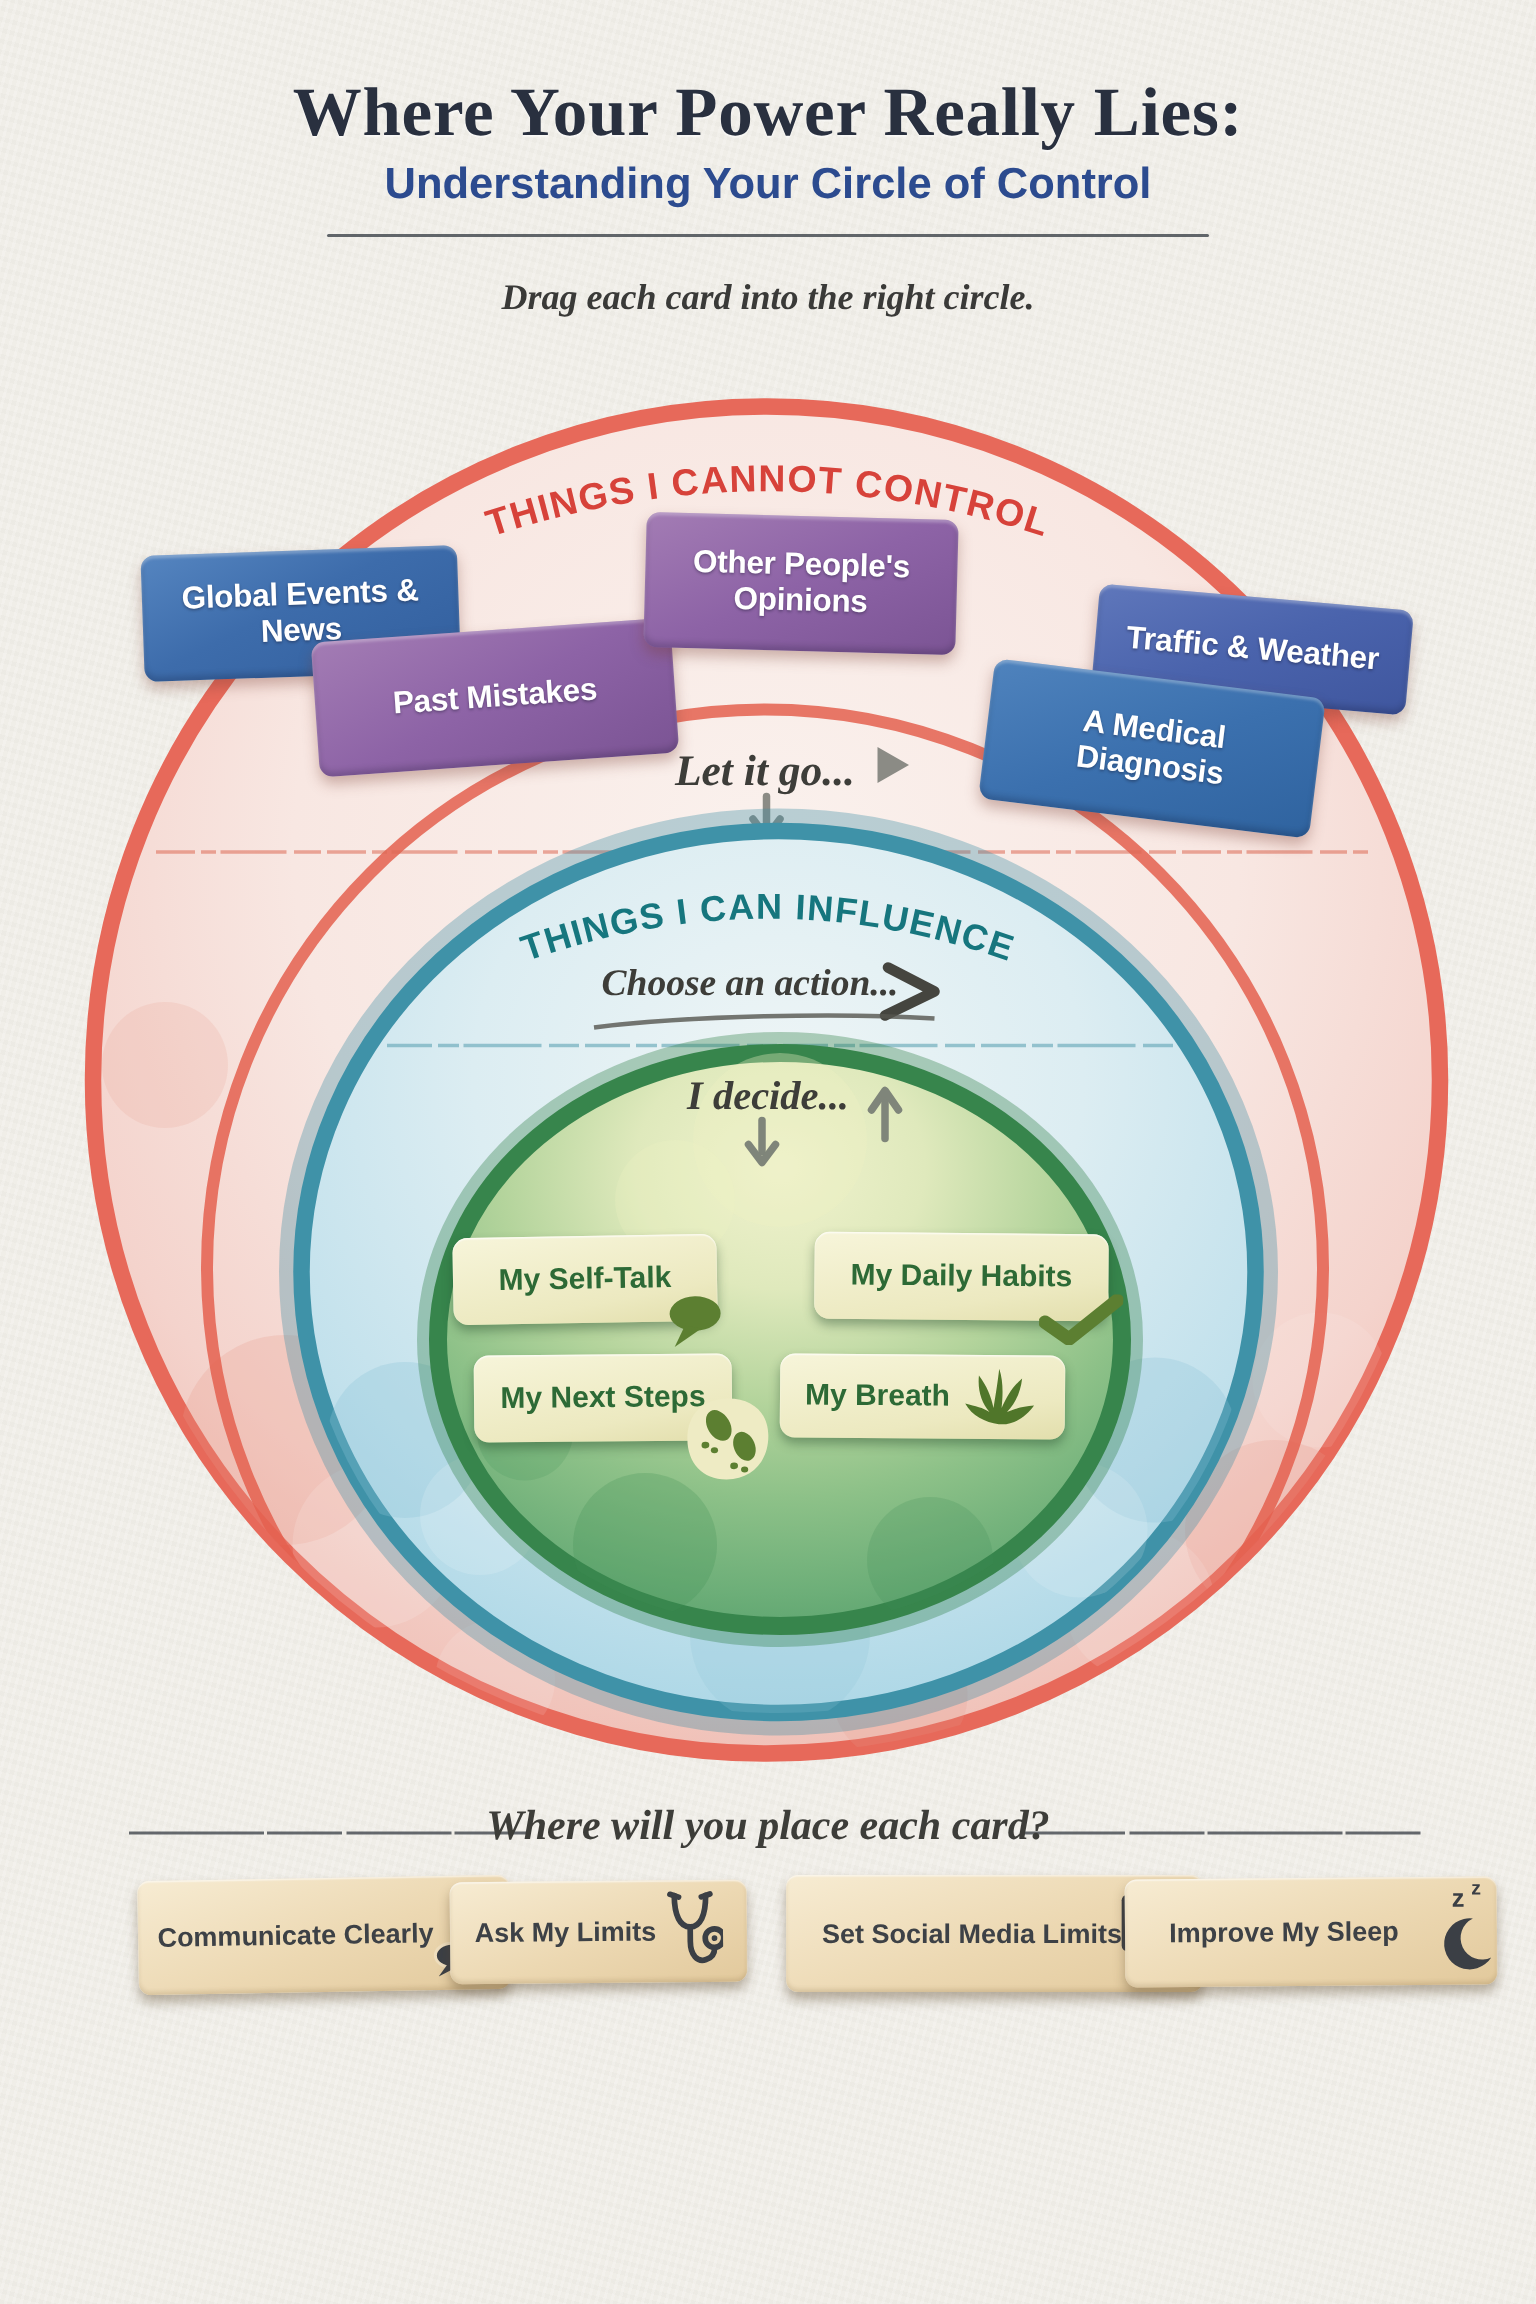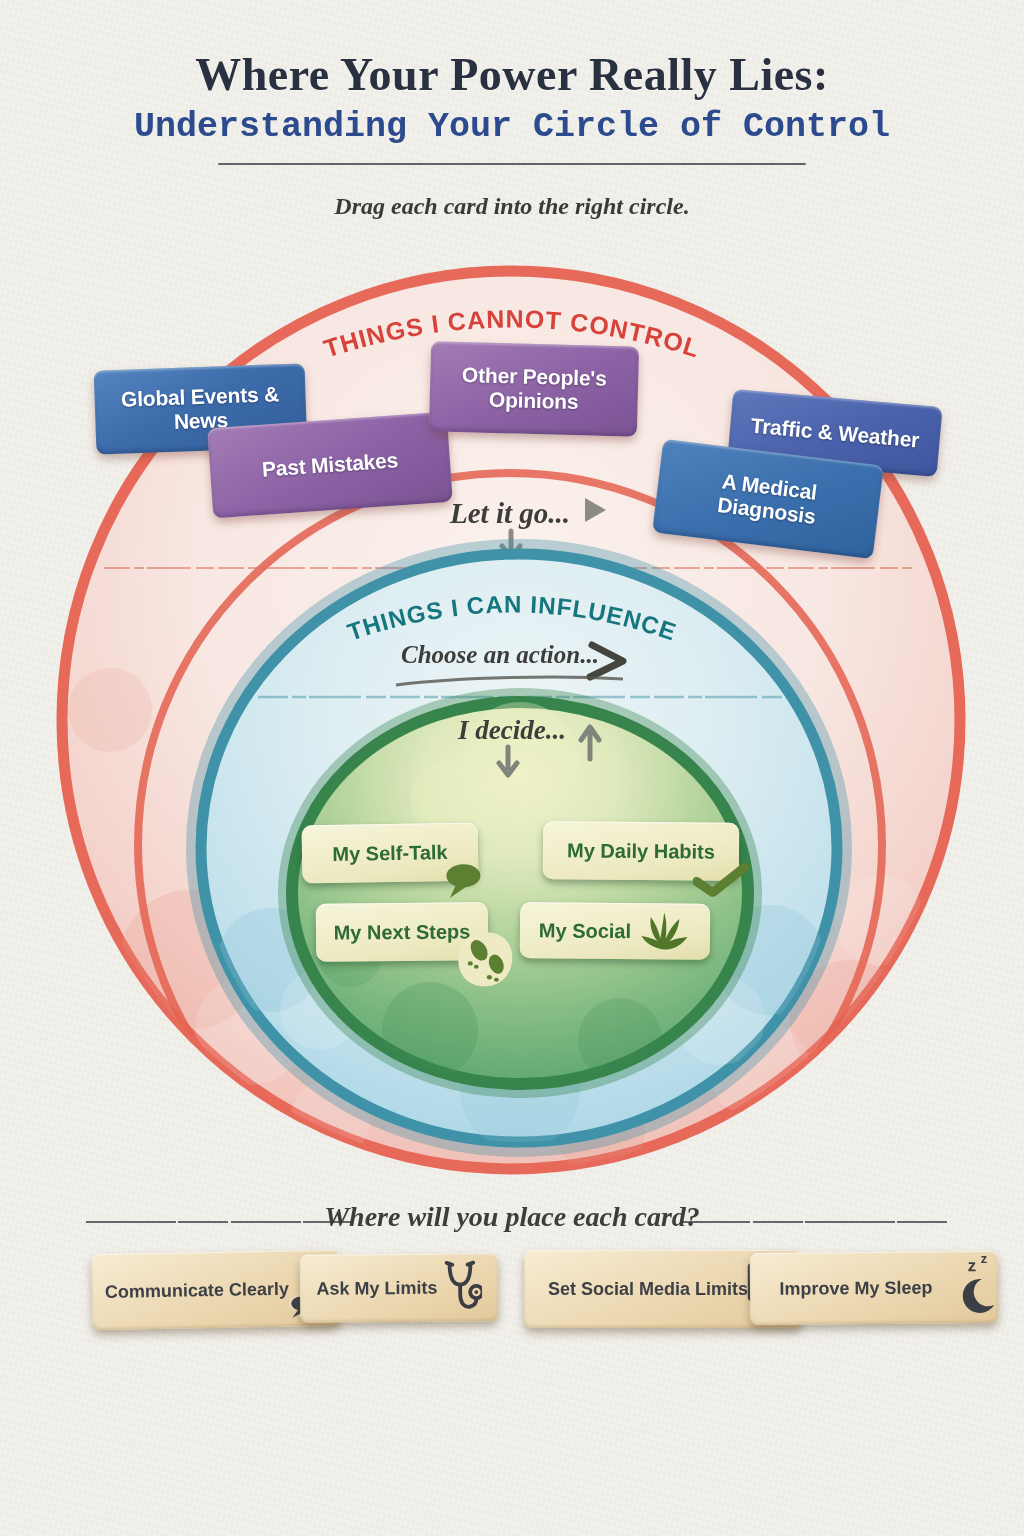--- a/index.html
+++ b/index.html
@@ -11,22 +11,22 @@
       #f0eee8;
     font-family:"Liberation Sans", sans-serif;
   }
   .hdr{position:absolute;top:0;left:0;width:1024px;text-align:center;}
   .title{
     margin-top:48px;font-family:"Liberation Serif",serif;font-weight:bold;
     font-size:46px;letter-spacing:.5px;color:#29303f;
     text-shadow:0 1px 1px rgba(255,255,255,.6);
   }
   .subtitle{
-    margin-top:6px;font-family:Liberation Mono, monospace;font-weight:bold;
-    font-size:35px;color:#2c4b8f;
+    margin-top:6px;font-family:Liberation Sans, sans-serif;font-weight:bold;
+    font-size:29px;color:#2c4b8f;
   }
   .divider{width:588px;height:2px;background:#474c52;opacity:.85;margin:16px auto 0 auto;border-radius:2px;}
   .instruction{
     margin-top:28px;font-family:"Liberation Serif",serif;font-style:italic;font-weight:bold;
     font-size:24px;color:#3a3a38;
   }
   svg.scene{position:absolute;left:0;top:0;}
   .arcText{font-family:"Liberation Sans",sans-serif;font-weight:bold;letter-spacing:1px;}
   .script{font-family:"Liberation Serif",serif;font-style:italic;font-weight:bold;fill:#3d3d39;}
 
@@ -215,21 +215,21 @@
         <ellipse cx="14" cy="33" rx="2.6" ry="2.2"></ellipse>
         <ellipse cx="20" cy="36.5" rx="2.4" ry="2"></ellipse>
         <ellipse cx="40" cy="34" rx="7" ry="10" transform="rotate(-22 40 34)"></ellipse>
         <ellipse cx="33" cy="47" rx="2.6" ry="2.2"></ellipse>
         <ellipse cx="40" cy="49.5" rx="2.4" ry="2"></ellipse>
       </g>
     </svg>
   </div>
   <div class="card g-card" style="left:520px;top:903px;width:190px;height:56px;--rot:0.5deg">
     <div class="row">
-      <span class="nowrap">My Social</span>
+      <span class="nowrap">My Breath</span>
       <svg width="54" height="40" viewBox="0 0 60 44">
         <path fill="#50762a" d="M30 42 C20 41 10 36 5 27 C13 29 18 30 23 33 C17 26 14 17 15 6 C21 14 24 21 26 30 C28 18 29 10 30 1 C33 10 33 19 32 30 C36 21 40 14 47 8 C46 18 42 27 36 33 C42 30 48 29 56 28 C50 37 40 43 30 42 Z"></path>
       </svg>
     </div>
   </div>
 
   <div class="card t-card" style="left:92px;top:1252px;width:190px;height:76px;padding:0 48px 0 10px;--rot:-1deg">
     <span>Communicate Clearly</span>
     <svg class="corner-icon" style="right:6px;bottom:8px" width="46" height="38" viewBox="0 0 46 38">
       <ellipse cx="29" cy="12" rx="15" ry="9.5" fill="#3b3f45"></ellipse>

